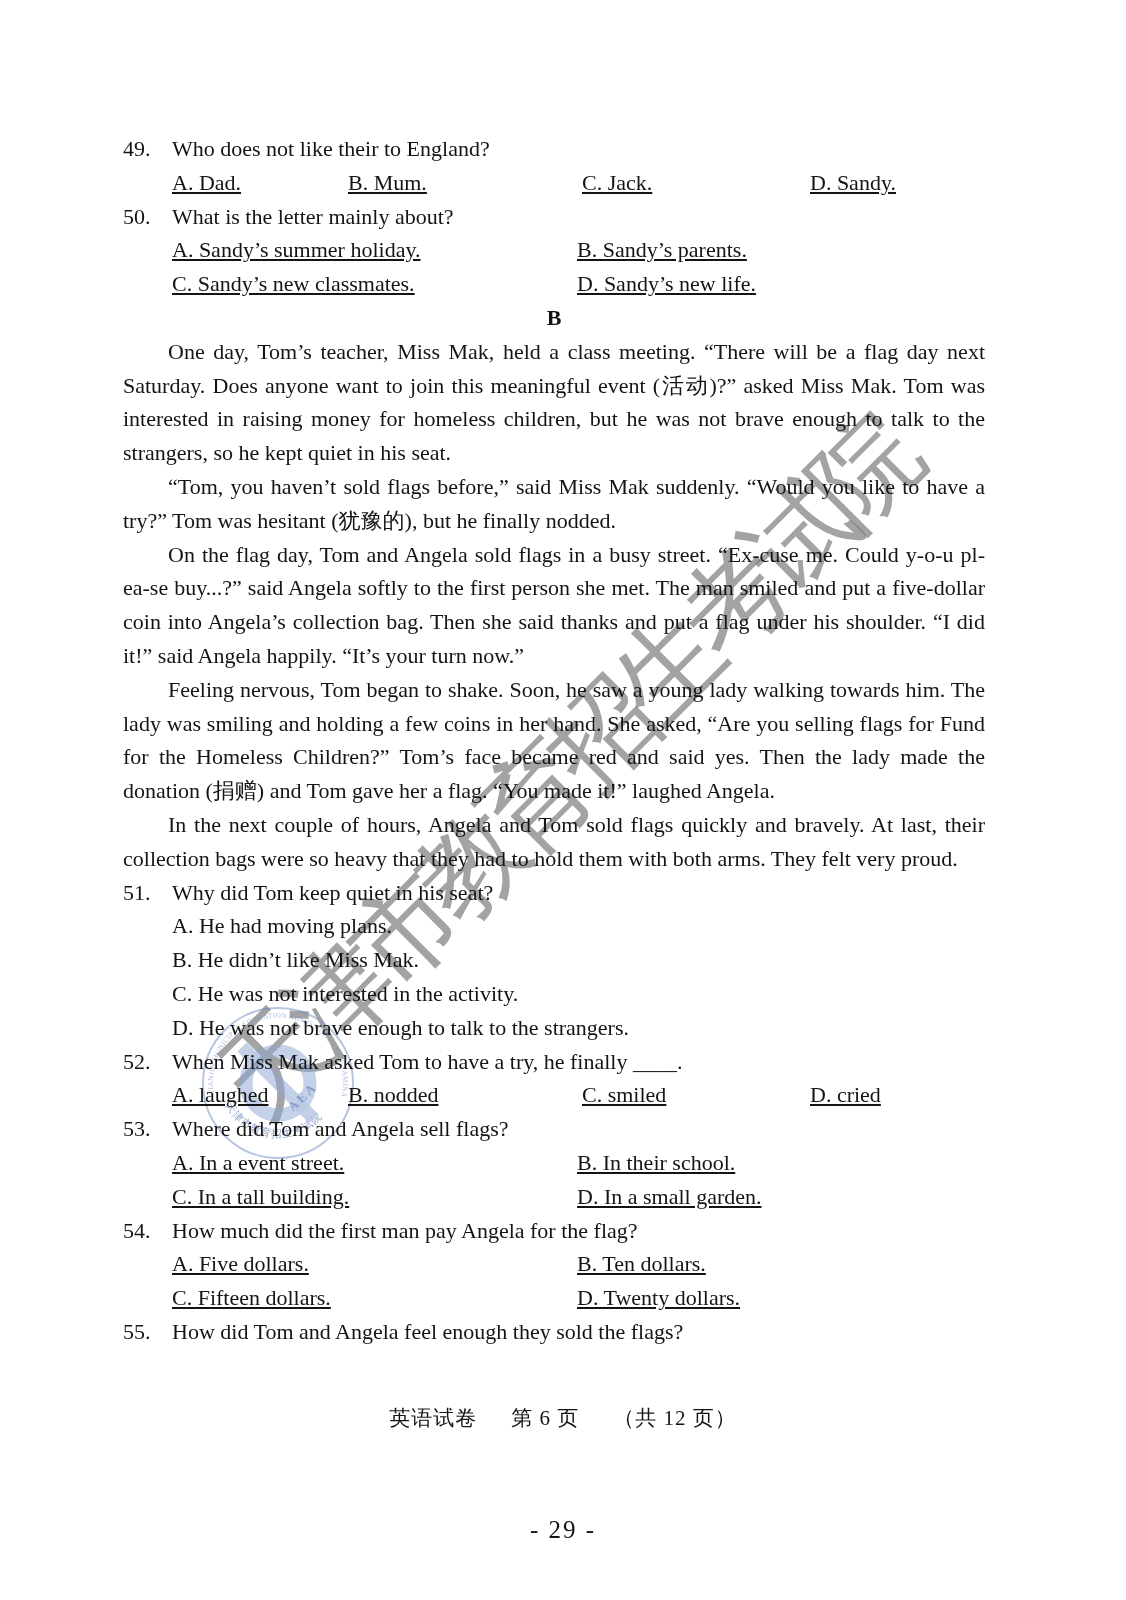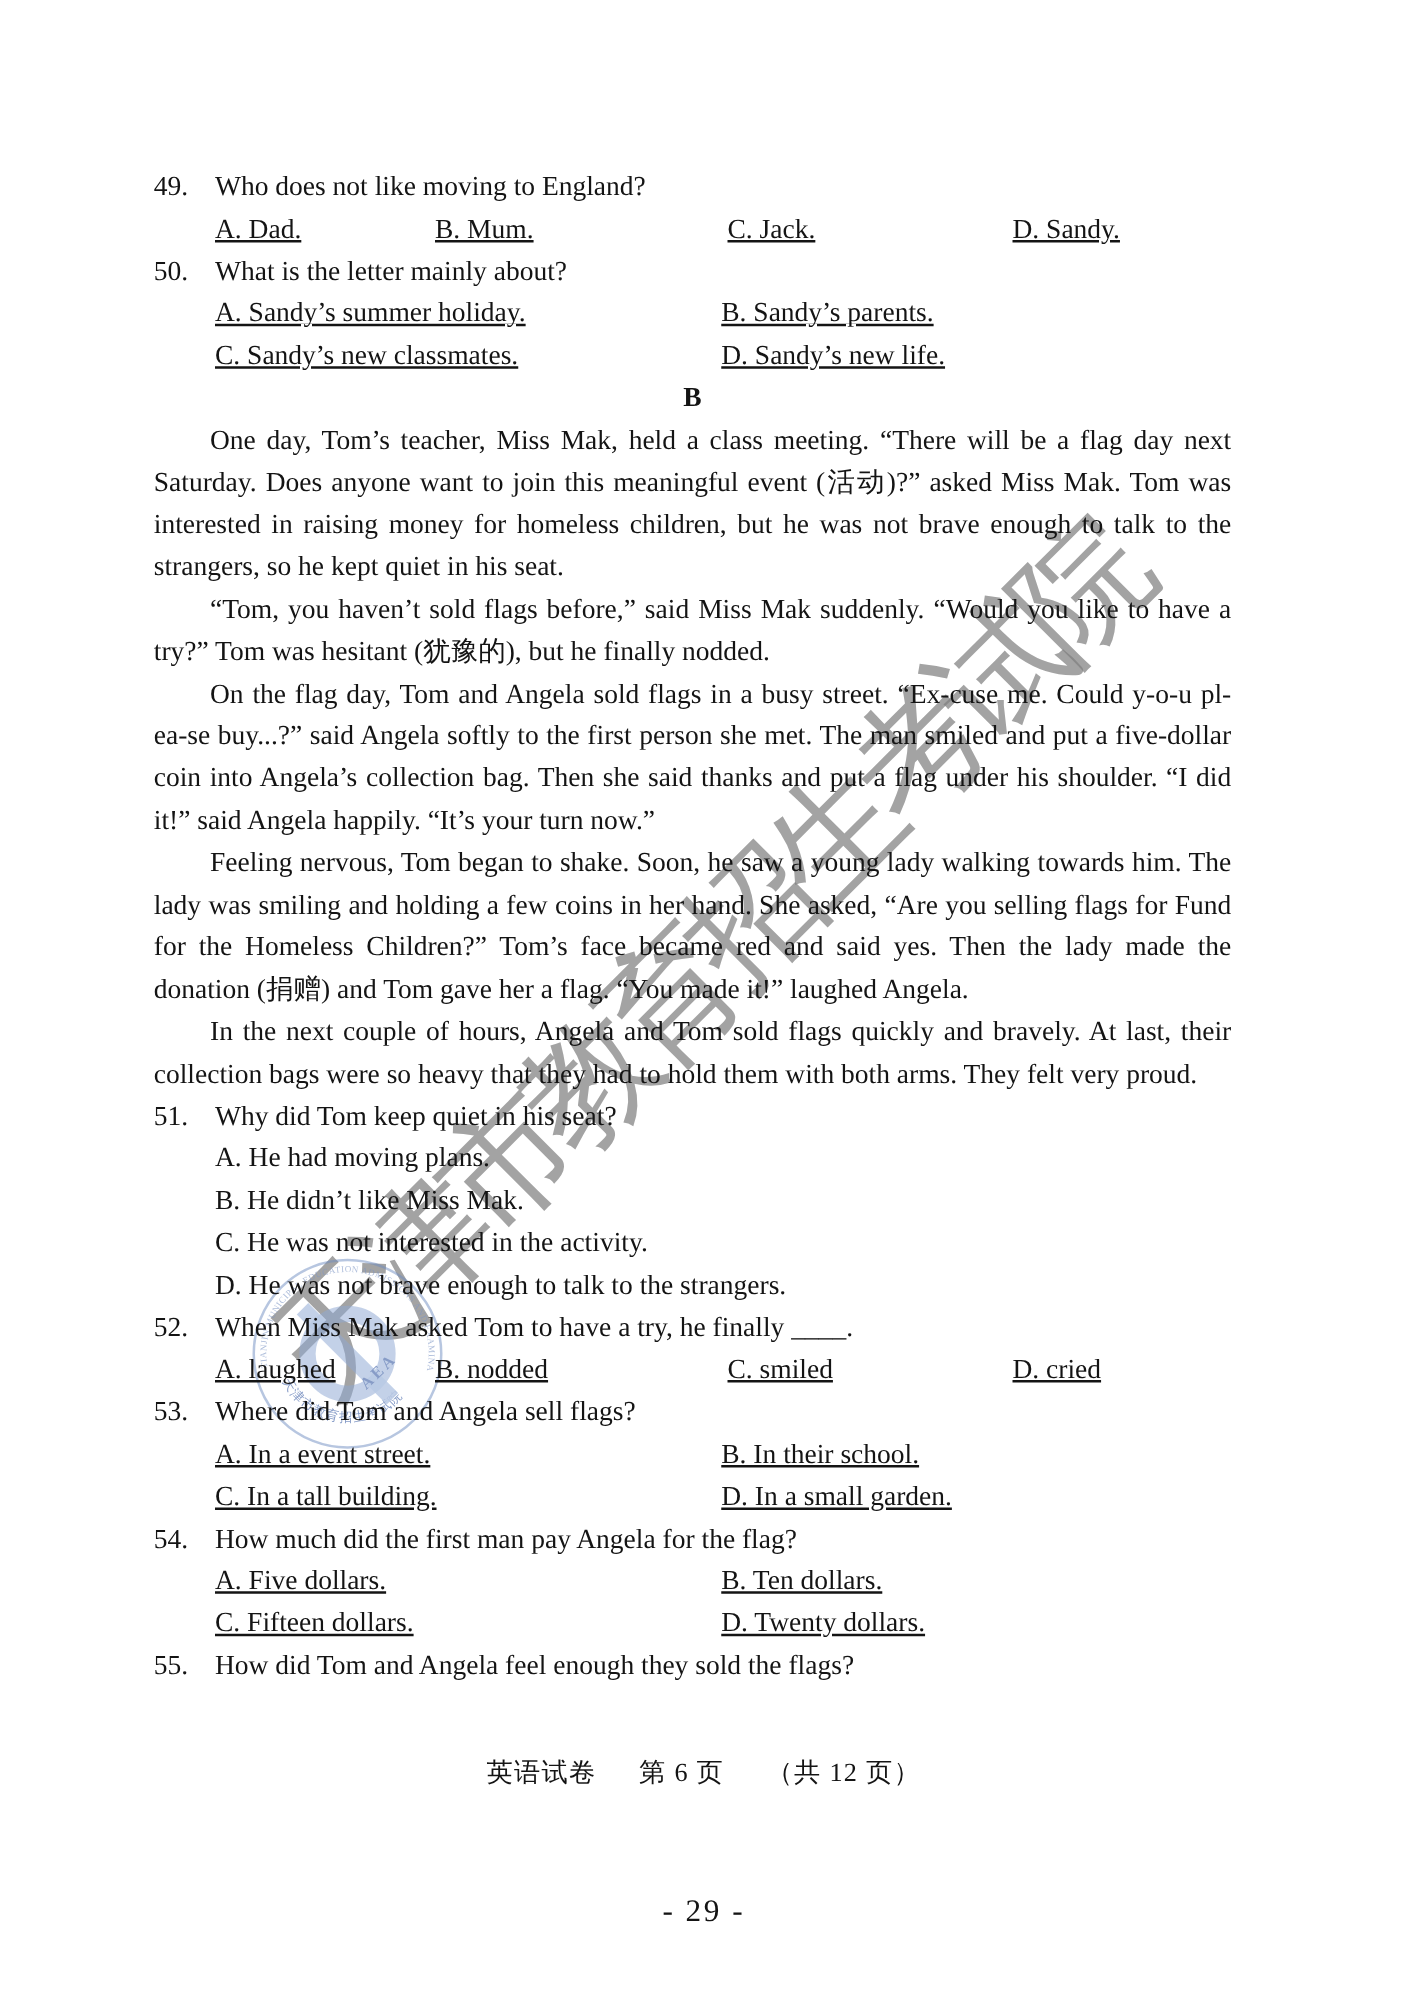--- a/index.html
+++ b/index.html
@@ -59,21 +59,21 @@
     <circle cx="78" cy="78" r="32" fill="none" stroke="#8fa9d4" stroke-width="13" opacity="0.85"></circle>
     <line x1="42" y1="42" x2="114" y2="114" stroke="#8fa9d4" stroke-width="13" opacity="0.85"></line>
     <text transform="translate(93 107) rotate(-44)" font-size="13" font-weight="bold" fill="#3e60a6" letter-spacing="2.5">AEA</text>
   </svg>
 </div>
 
 <div id="content">
 
   <div class="qline">
     <span class="qnum">49.</span>
-    <span>Who does not like moving to England?</span>
+    <span>Who does not like their to England?</span>
   </div>
   <div class="optrow">
     <span class="opt c1">A. Dad.</span>
     <span class="opt c2">B. Mum.</span>
     <span class="opt c3">C. Jack.</span>
     <span class="opt c4">D. Sandy.</span>
   </div>
 
   <div class="qline">
     <span class="qnum">50.</span>

